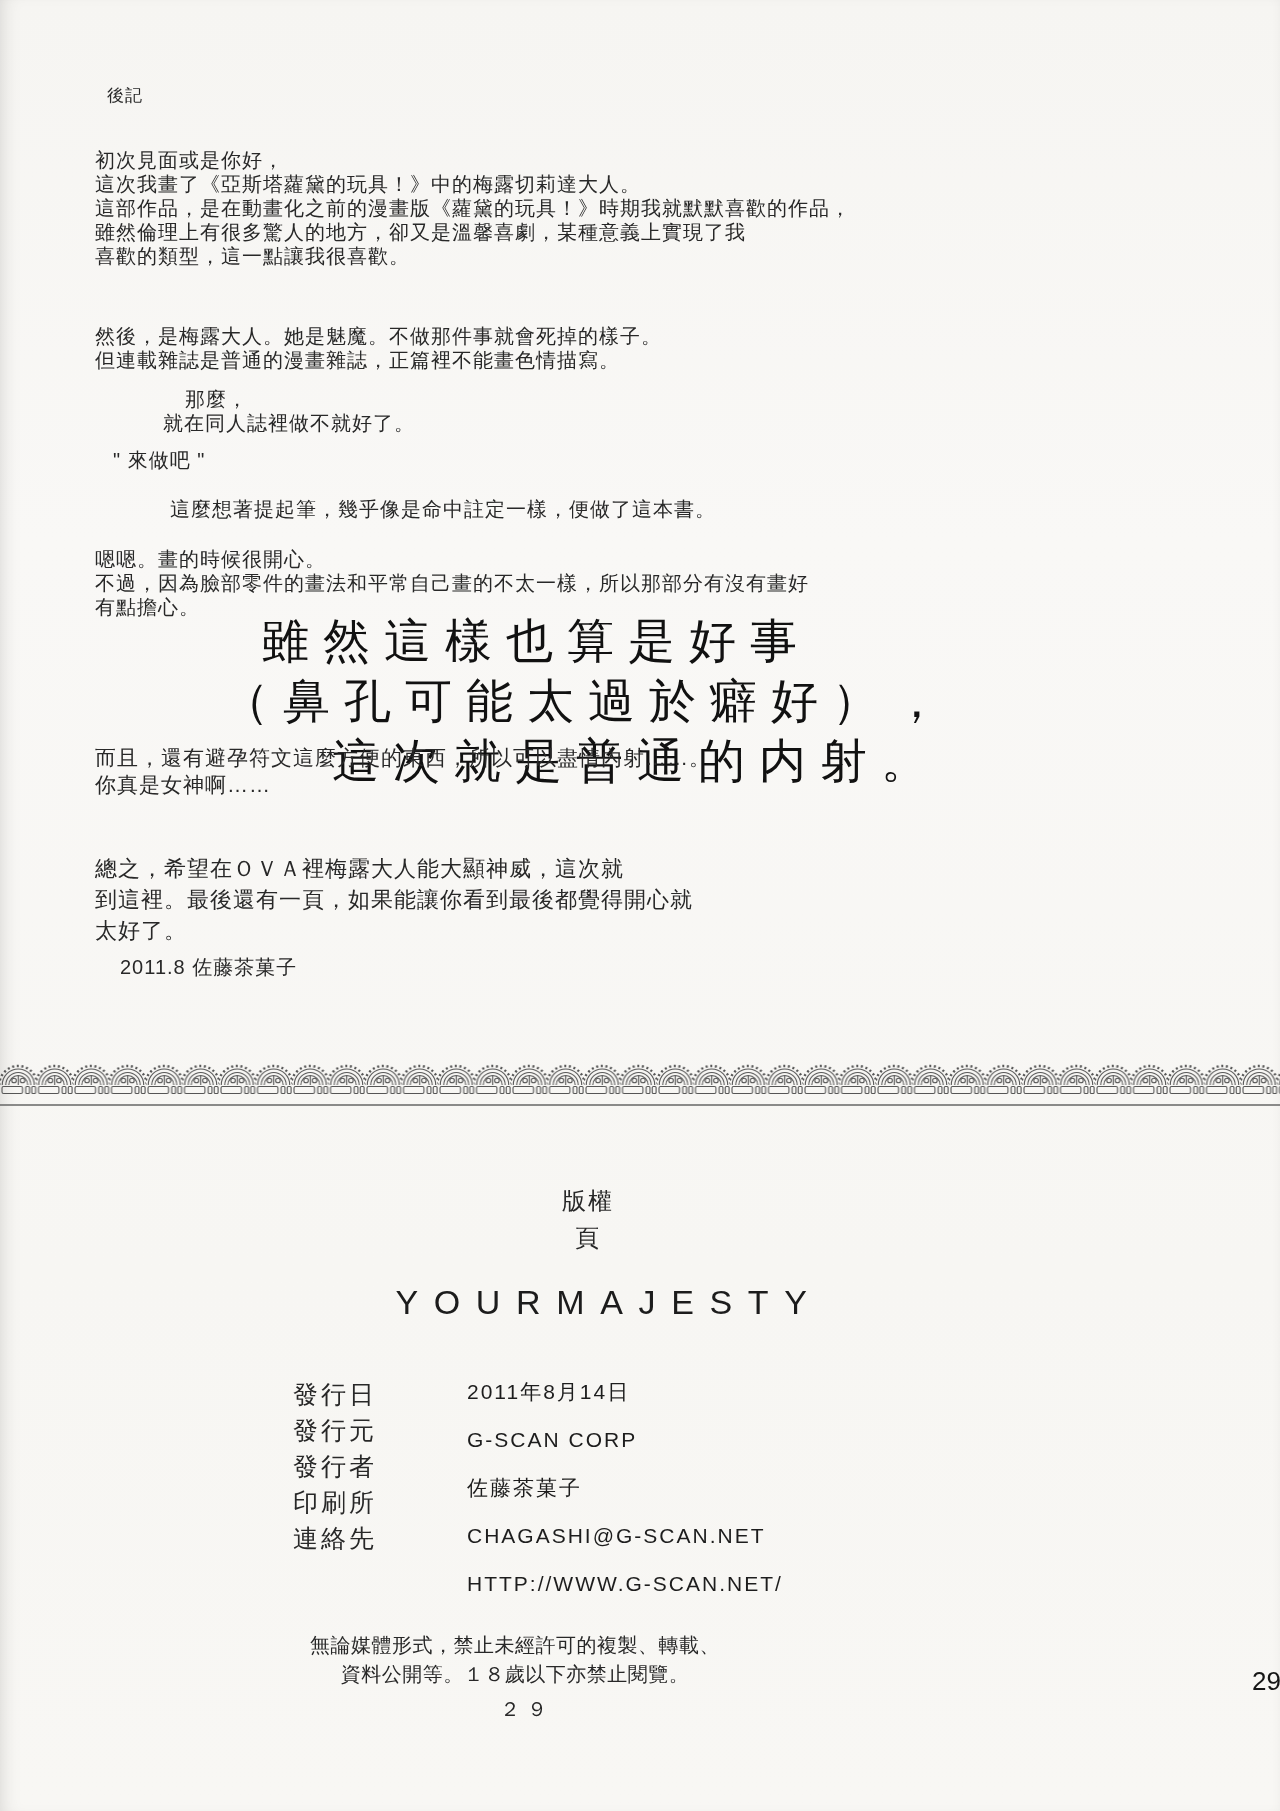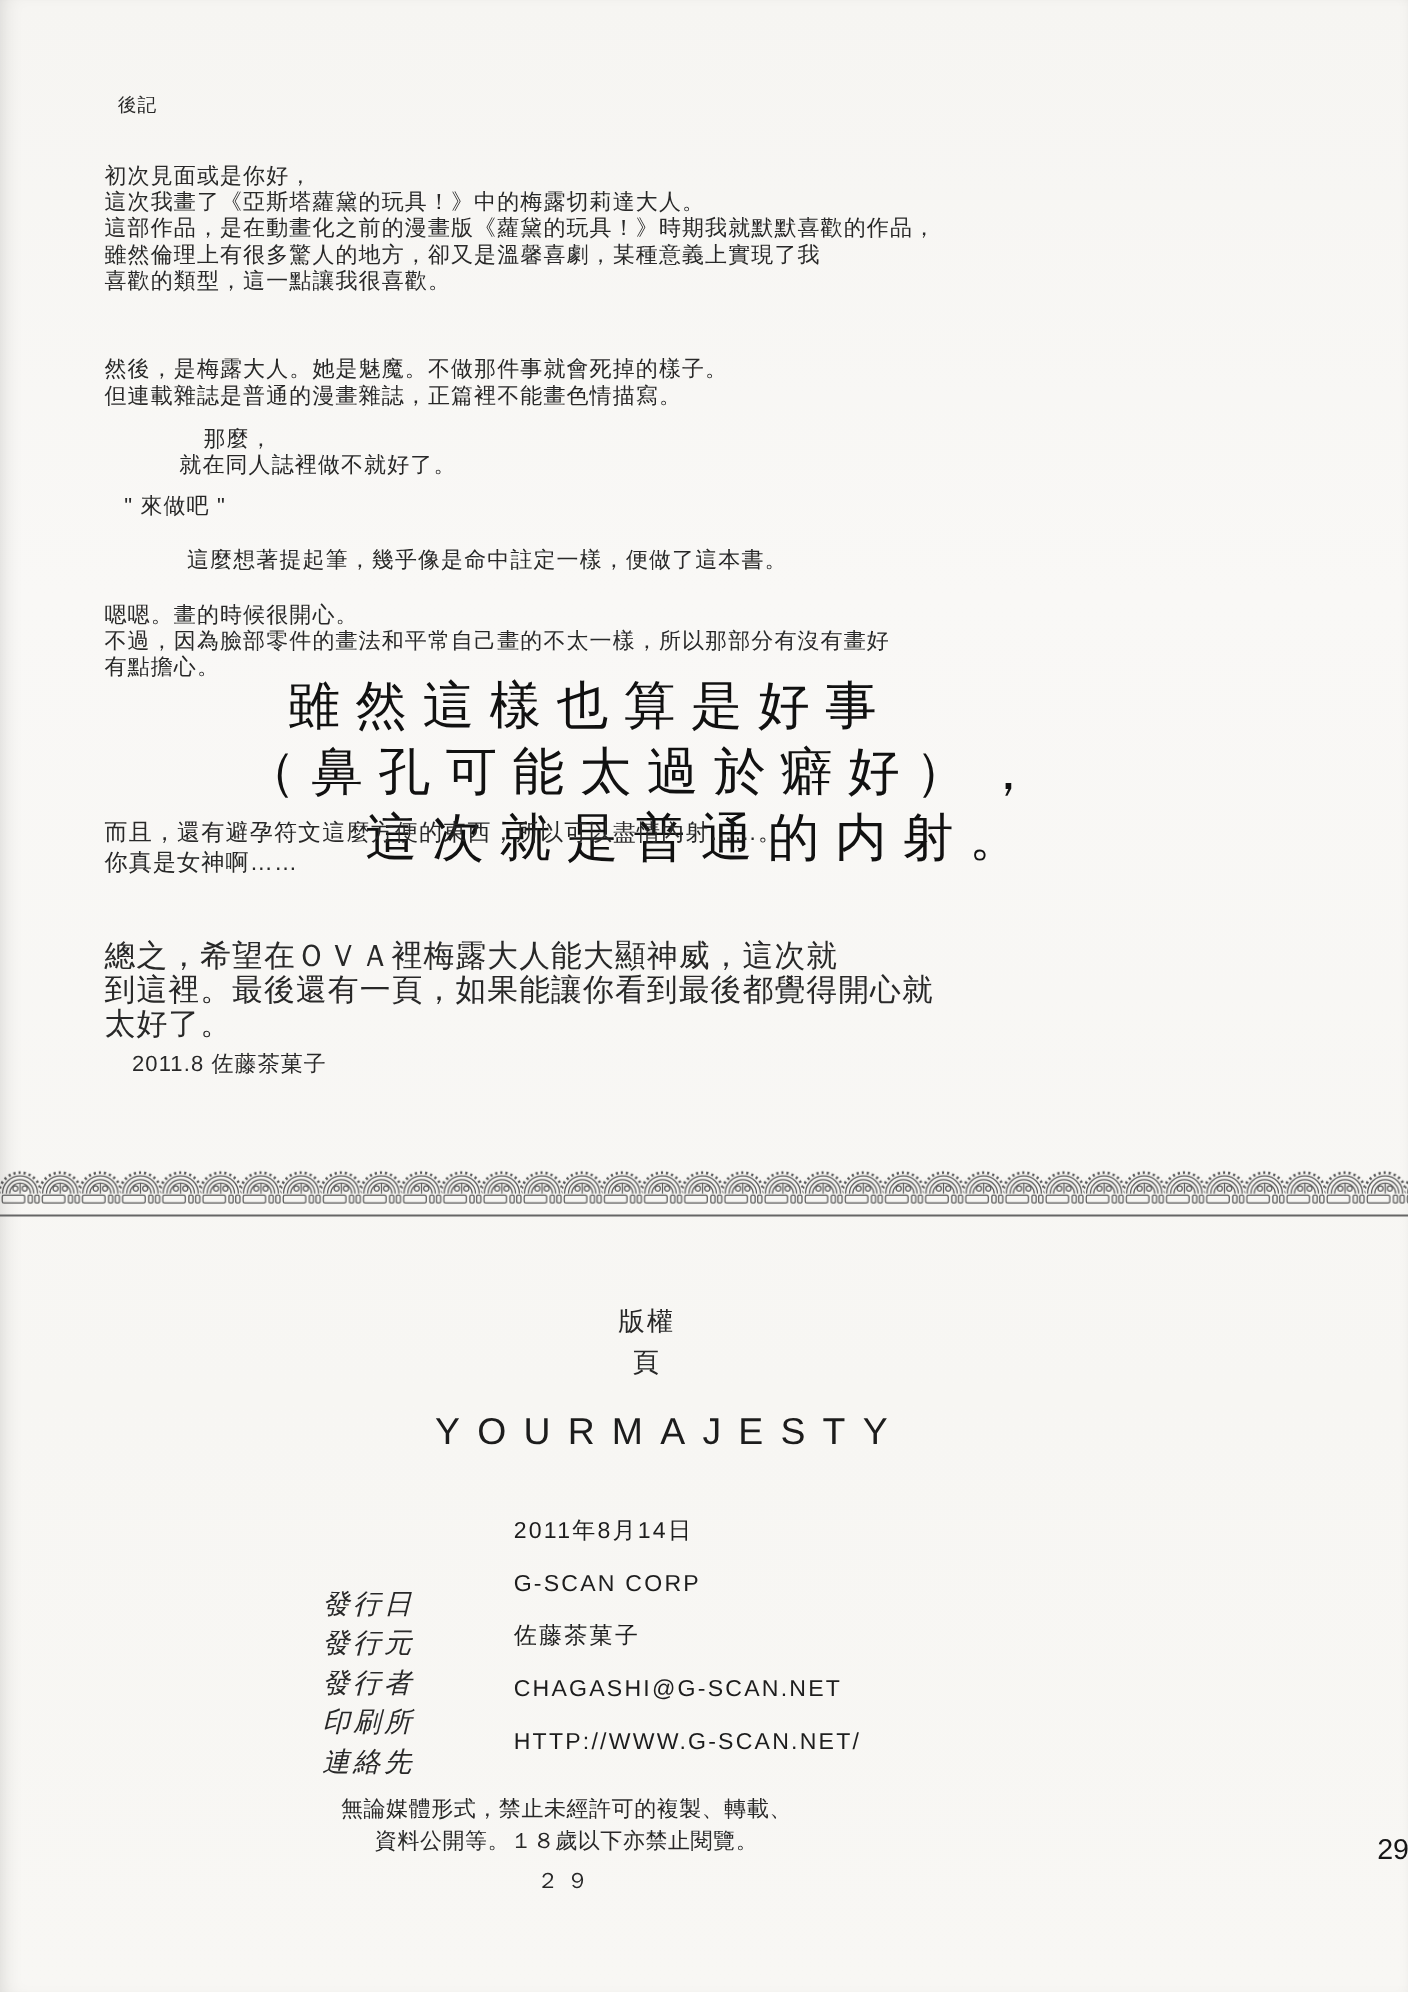--- a/index.html
+++ b/index.html
@@ -10,21 +10,21 @@
     background:linear-gradient(180deg,#f6f5f2 0%,#f9f8f6 30%,#f7f6f3 70%,#f8f7f4 100%);
     box-shadow:inset 14px 0 22px -16px rgba(0,0,0,.18), inset -6px 0 14px -10px rgba(0,0,0,.08);
     overflow:hidden;
     font-family:"Liberation Sans","DejaVu Sans",sans-serif;
     color:#282828;
   }
   .abs{position:absolute;}
   .blk{letter-spacing:1px;white-space:nowrap;}
   .body20{font-size:20px;line-height:24px;}
   .body21{font-size:21px;line-height:27px;}
-  .body22{font-size:28px;line-height:31px;}
+  .body22{font-size:22px;line-height:31px;}
   .big{
     font-size:47px;
     color:#111;
     letter-spacing:14px;
     white-space:nowrap;
     line-height:1.25;
   }
   .colo-center{left:0;width:1176px;text-align:center;}
   .colo-head{font-size:24px;letter-spacing:2px;}
   .colo-title{font-size:34px;letter-spacing:.46em;padding-left:.46em;color:#1c1c1c;}
@@ -103,38 +103,38 @@
     </defs>
     <rect x="0" y="0" width="1280" height="38" fill="url(#lace)"></rect>
     <line x1="0" y1="47" x2="1280" y2="47" stroke="#666" stroke-width="1.6"></line>
   </svg>
 
   <div class="abs colo-center colo-head" style="top:1185px;">版權</div>
   <div class="abs colo-center colo-head" style="top:1222px;">頁</div>
 
   <div class="abs colo-center colo-title" style="top:1283px;padding-left:21px;">YOURMAJESTY</div>
 
-  <div class="abs labels" style="left:293px;top:1440px;font-style:italic;">
+  <div class="abs labels" style="left:293px;top:1376px;">
     <div>發行日</div>
     <div>發行元</div>
     <div>發行者</div>
     <div>印刷所</div>
     <div>連絡先</div>
   </div>
 
   <div class="abs values" style="left:467px;top:1368px;">
     <div>2011年8月14日</div>
     <div>G-SCAN CORP</div>
     <div>佐藤茶菓子</div>
     <div>CHAGASHI@G-SCAN.NET</div>
     <div>HTTP://WWW.G-SCAN.NET/</div>
   </div>
 
   <div class="abs disc" style="left:0;top:1631px;width:1030px;">
     <div>無論媒體形式，禁止未經許可的複製、轉載、</div>
     <div>資料公開等。１８歲以下亦禁止閱覽。</div>
   </div>
 
-  <div class="abs pgnum" style="left:0;top:1696px;width:1030px;">２９</div>
+  <div class="abs pgnum" style="left:12px;top:1696px;width:1030px;">２９</div>
 
   <div class="abs edge-num" style="left:1252px;top:1666px;">29</div>
 
 </div>
 
 </body></html>

